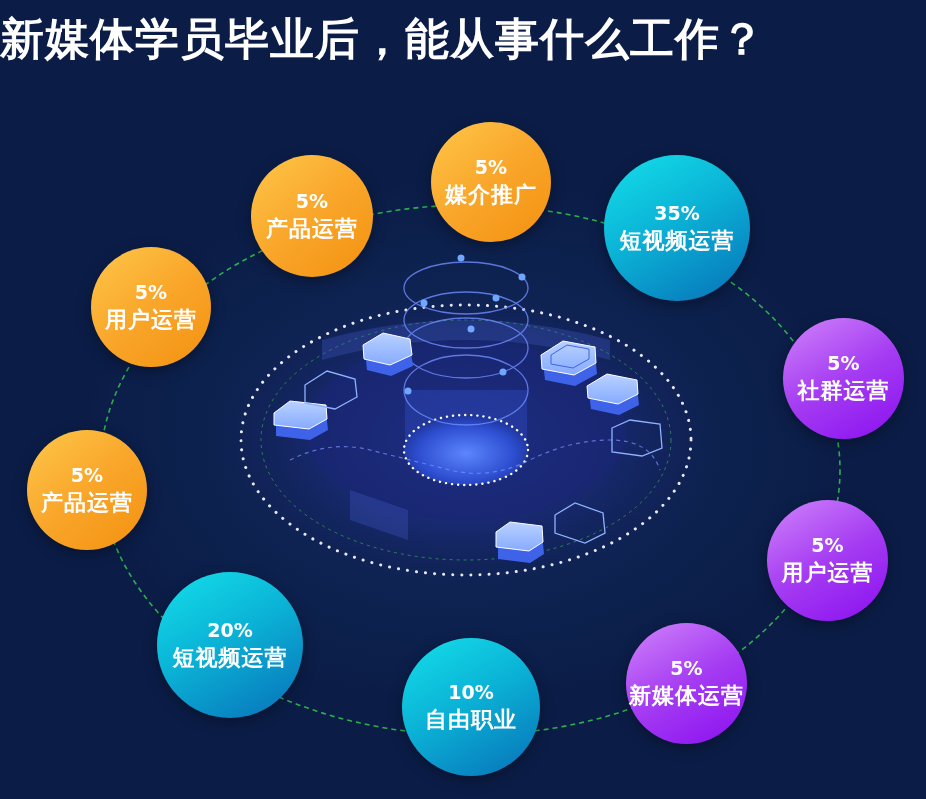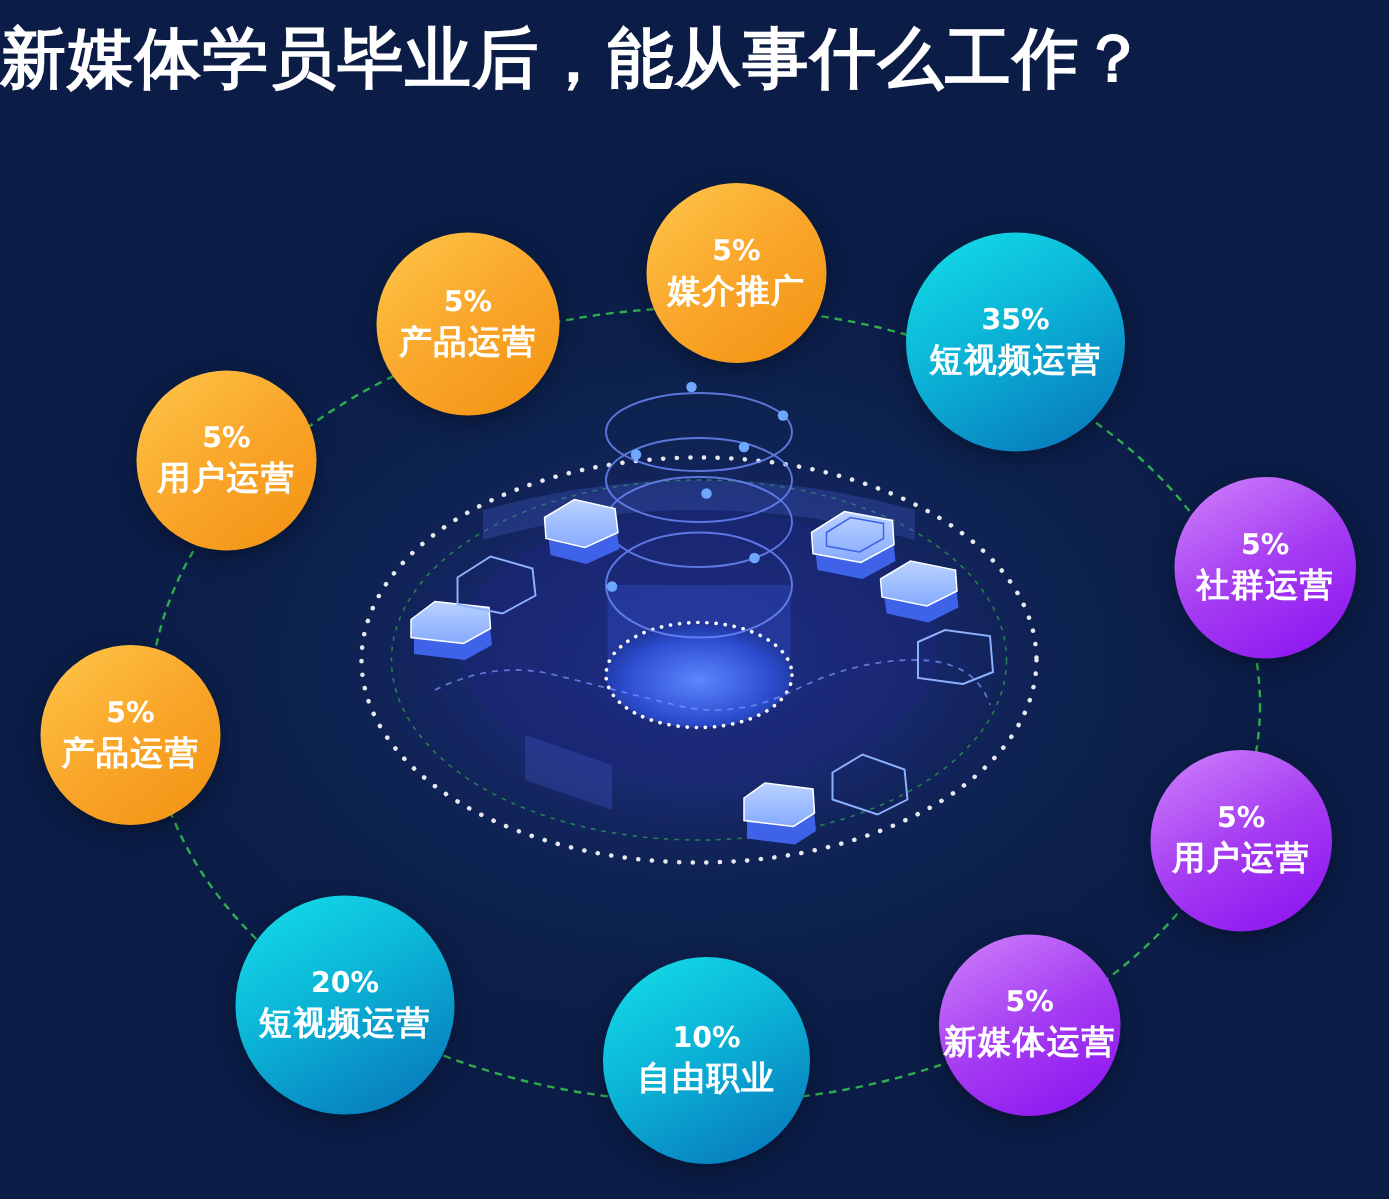--- a/index.html
+++ b/index.html
@@ -137,21 +137,21 @@
 <div class="bubble purple" style="left:626px;top:623px;width:121px;height:121px;">
   <span class="pct">5%</span>
   <span class="lbl">新媒体运营</span>
 </div>
 
 <div class="bubble cyan" style="left:402px;top:638px;width:138px;height:138px;">
   <span class="pct">10%</span>
   <span class="lbl">自由职业</span>
 </div>
 
-<div class="bubble cyan" style="left:157px;top:597px;width:146px;height:146px;">
+<div class="bubble cyan" style="left:157px;top:572px;width:146px;height:146px;">
   <span class="pct">20%</span>
   <span class="lbl">短视频运营</span>
 </div>
 
 <div class="bubble orange" style="left:27px;top:430px;width:120px;height:120px;">
   <span class="pct">5%</span>
   <span class="lbl">产品运营</span>
 </div>
 
 <div class="bubble orange" style="left:91px;top:247px;width:120px;height:120px;">

